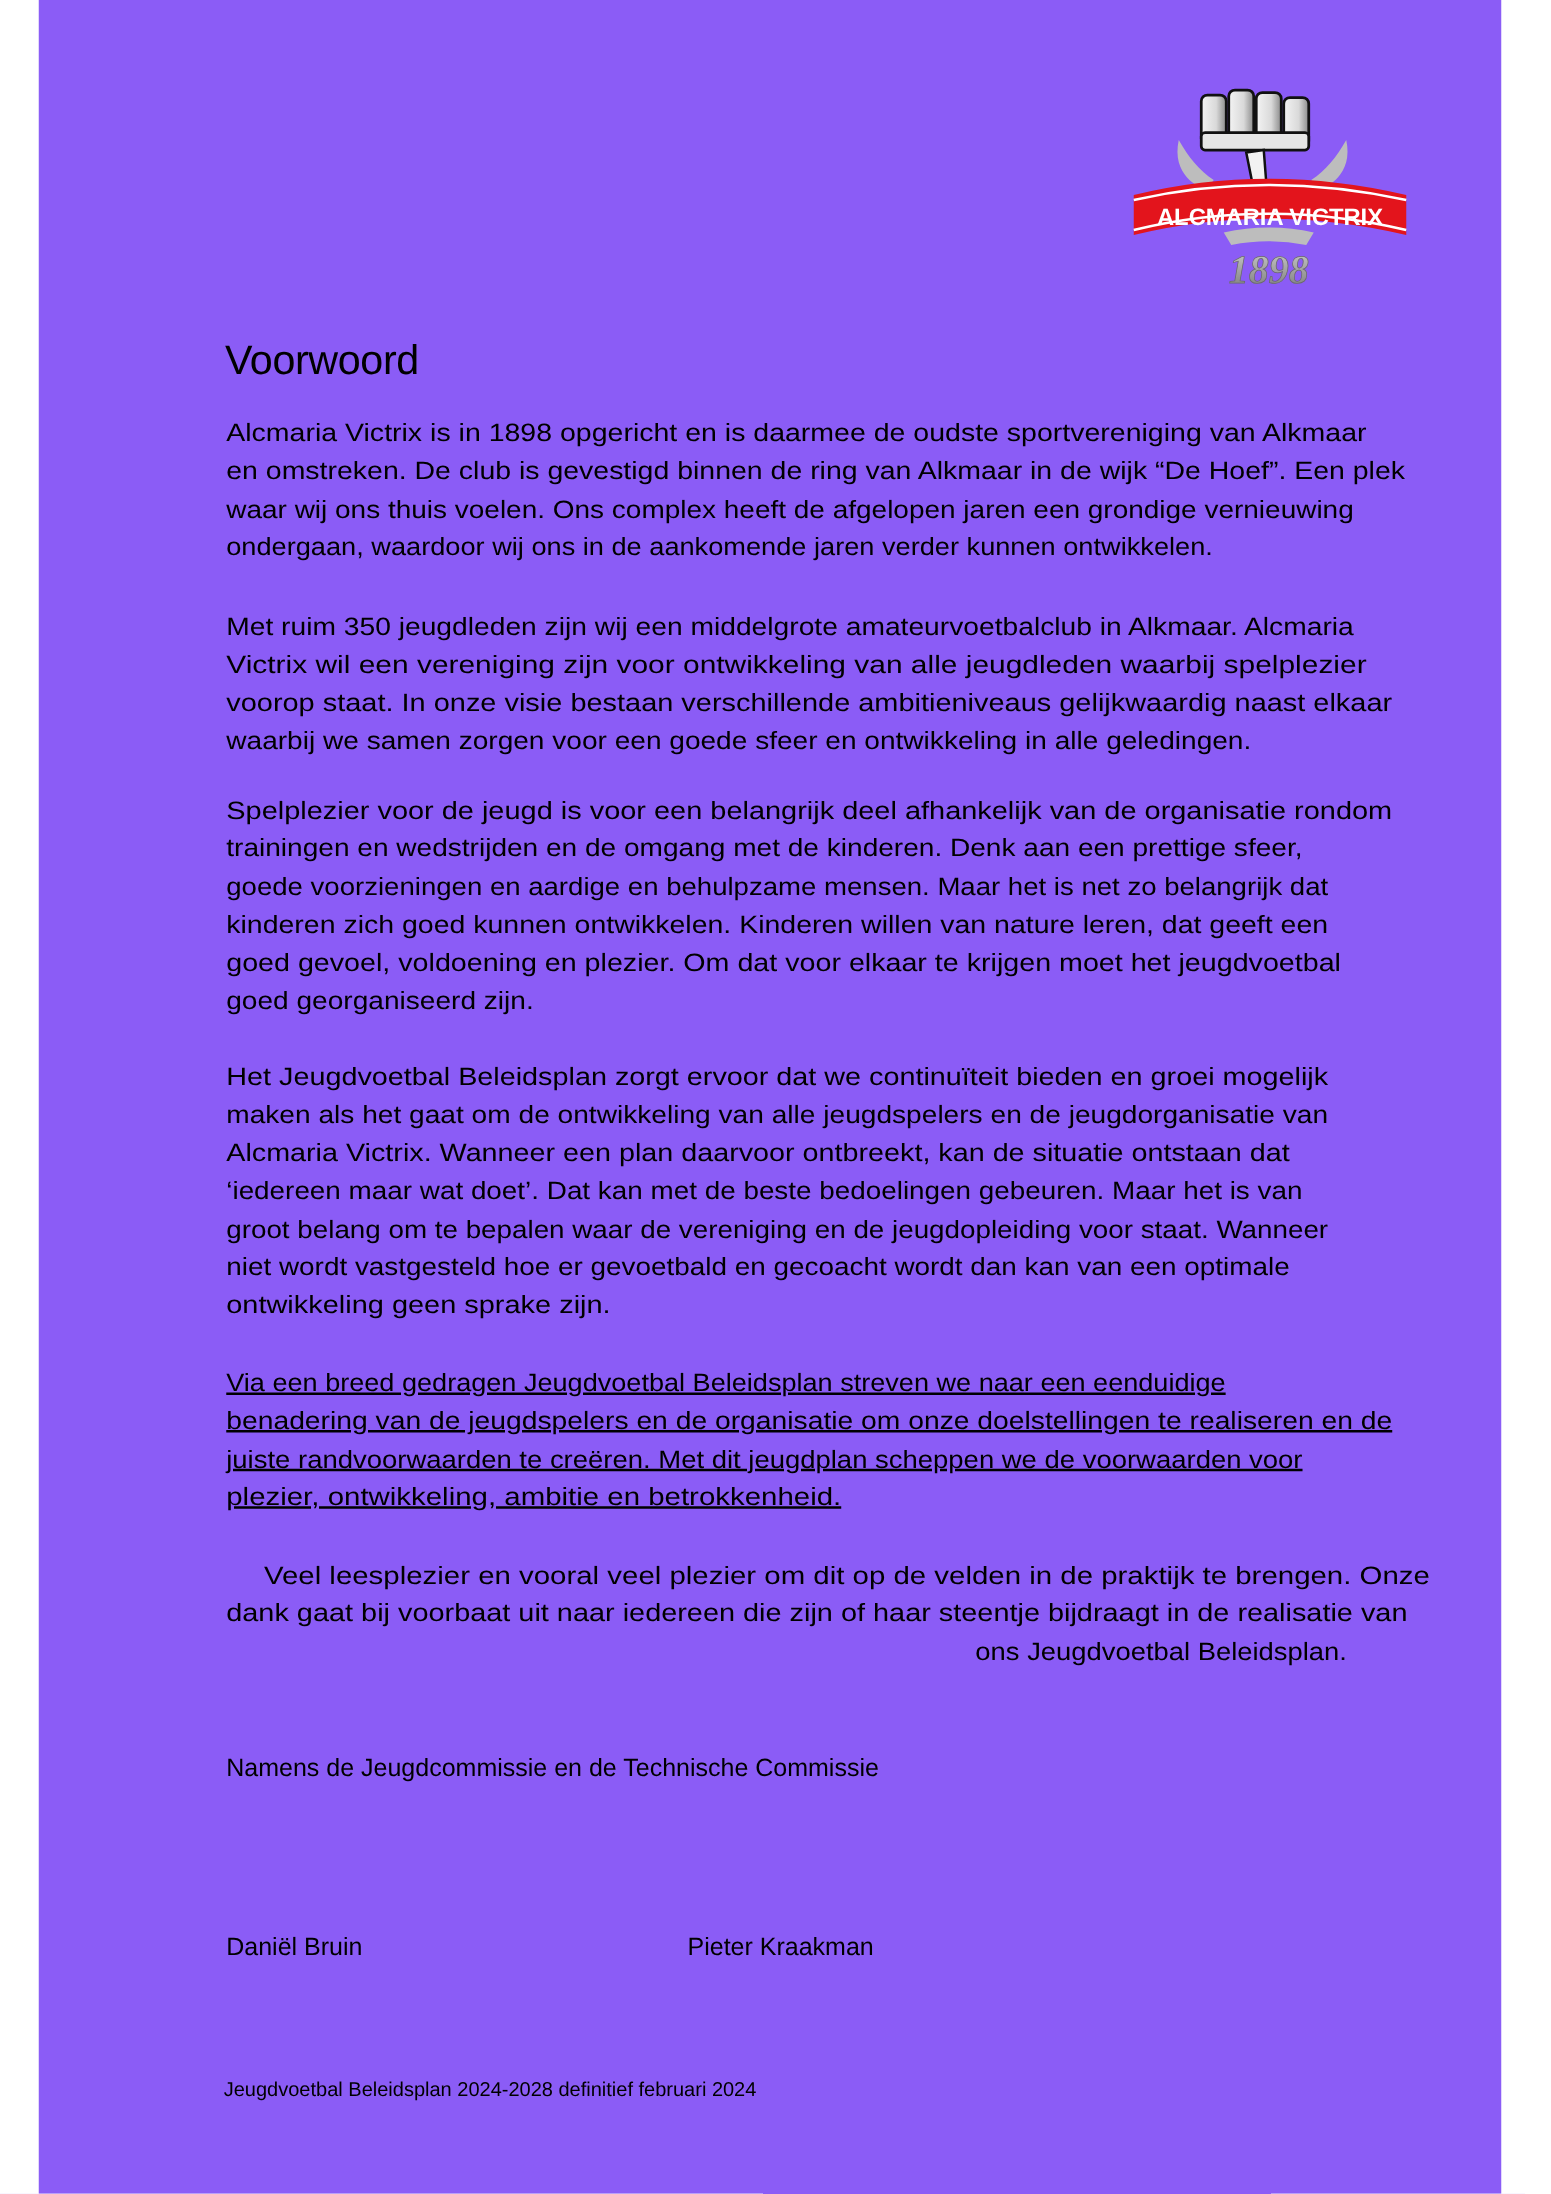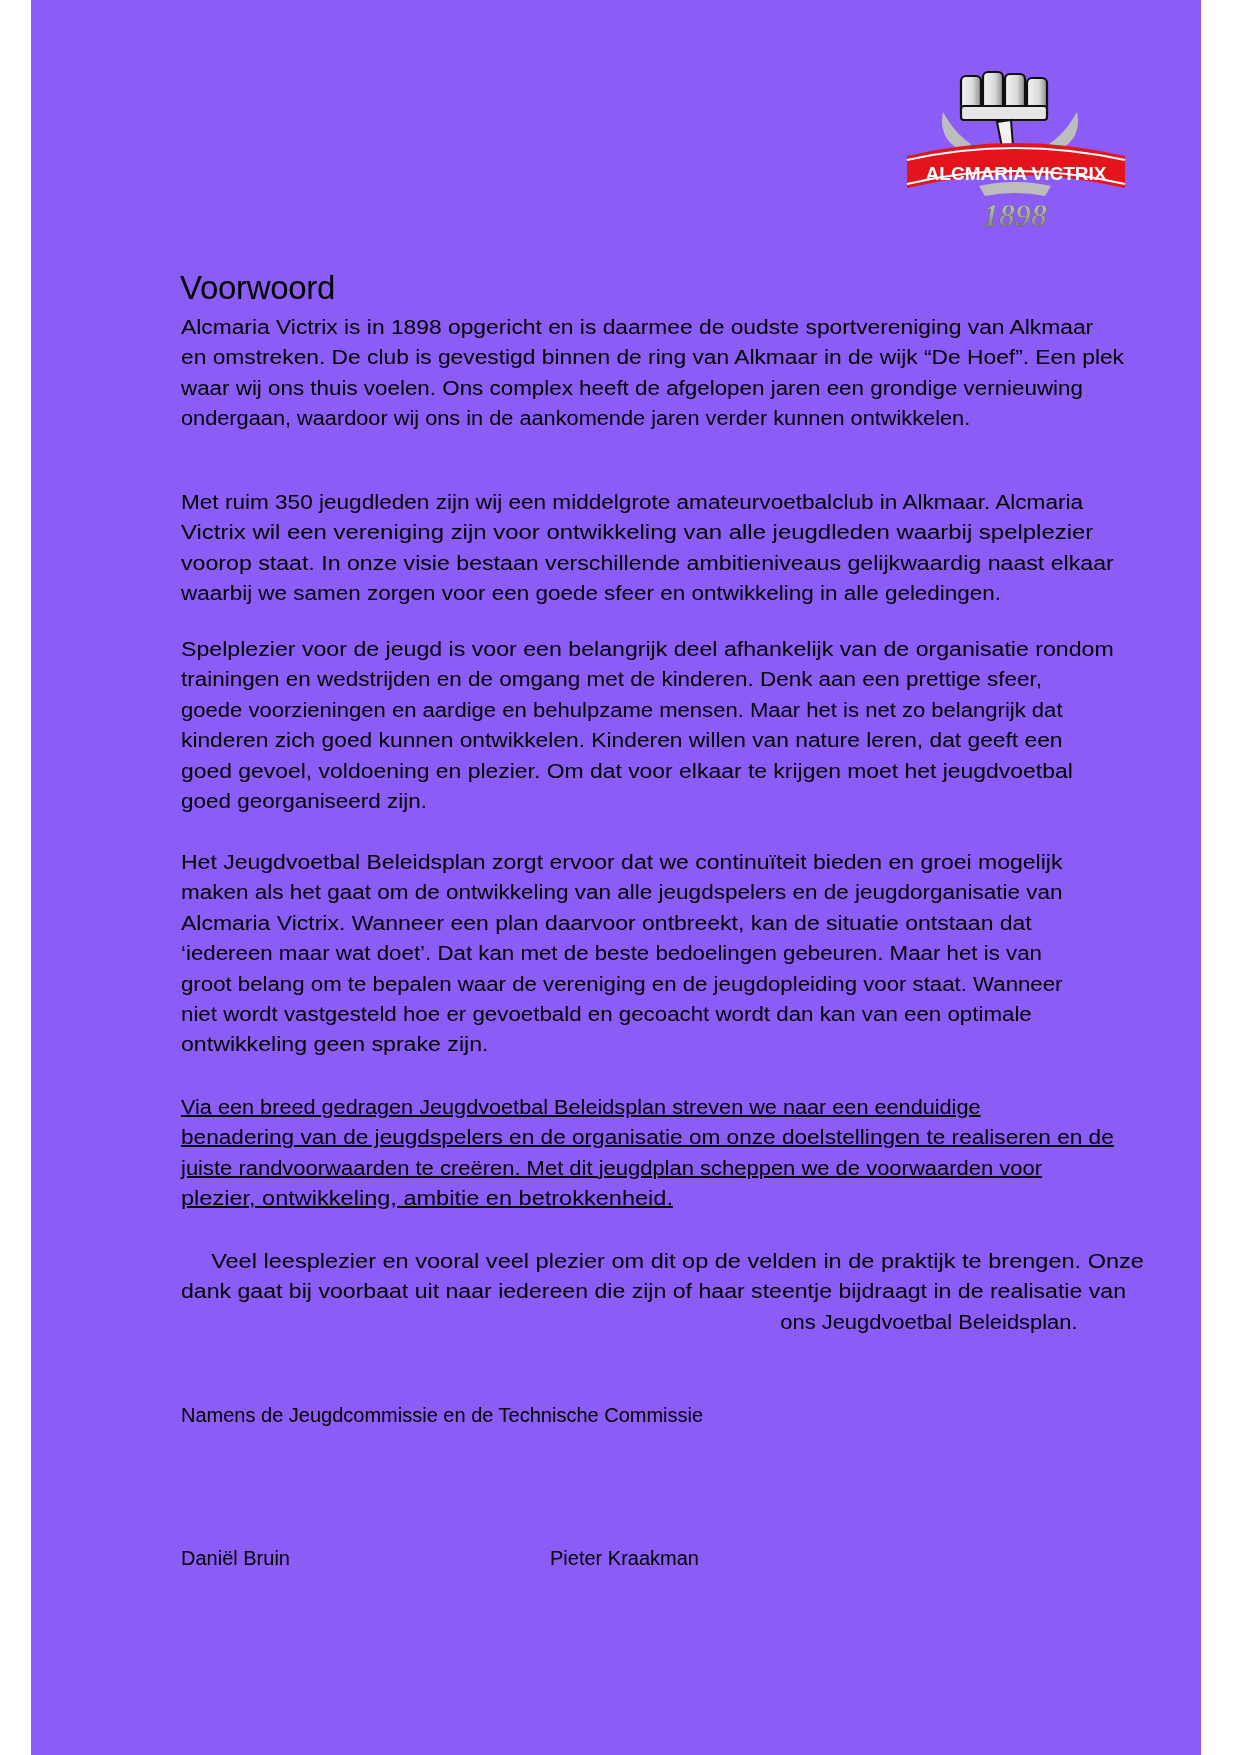--- a/index.html
+++ b/index.html
@@ -61,21 +61,21 @@
       <path d="M8 114 Q 115 88 226 114" fill="none" stroke="#ffffff" stroke-width="2"></path>
       <text x="117" y="110" text-anchor="middle" font-family="Liberation Sans, sans-serif" font-weight="bold" font-size="19" fill="#ffffff">ALCMARIA VICTRIX</text>
 
       <path d="M80 116 Q 116 108 152 116 L 146 126 Q 116 120 86 126 Z" fill="#bdbdbd"></path>
       <text x="116" y="156" text-anchor="middle" font-family="Liberation Serif, serif" font-style="italic" font-weight="bold" font-size="32" fill="url(#yearG)" stroke="#6a6a6a" stroke-width="0.6">1898</text>
     </svg>
   </div>
 
   <h1 class="heading">Voorwoord</h1>
 
-  <div class="para" id="p0" style="top:312px;">
+  <div class="para" id="p0" style="top:332px;">
       <span class="line" style="display: block; transform: scaleX(1.1402);">Alcmaria Victrix is in 1898 opgericht en is daarmee de oudste sportvereniging van Alkmaar</span>
       <span class="line" style="display: block; transform: scaleX(1.1386);">en omstreken. De club is gevestigd binnen de ring van Alkmaar in de wijk “De Hoef”. Een plek</span>
       <span class="line" style="display: block; transform: scaleX(1.119);">waar wij ons thuis voelen. Ons complex heeft de afgelopen jaren een grondige vernieuwing</span>
       <span class="line" style="display: block; transform: scaleX(1.0871);">ondergaan, waardoor wij ons in de aankomende jaren verder kunnen ontwikkelen.</span>
     </div>
   <div class="para" id="p1" style="top:487px;">
       <span class="line" style="display: block; transform: scaleX(1.1285);">Met ruim 350 jeugdleden zijn wij een middelgrote amateurvoetbalclub in Alkmaar. Alcmaria</span>
       <span class="line" style="display: block; transform: scaleX(1.1968);">Victrix wil een vereniging zijn voor ontwikkeling van alle jeugdleden waarbij spelplezier</span>
       <span class="line" style="display: block; transform: scaleX(1.1572);">voorop staat. In onze visie bestaan verschillende ambitieniveaus gelijkwaardig naast elkaar</span>
       <span class="line" style="display: block; transform: scaleX(1.1226);">waarbij we samen zorgen voor een goede sfeer en ontwikkeling in alle geledingen.</span>
@@ -107,13 +107,14 @@
       <span class="line" style="display: block; transform: scaleX(1.1767);">Veel leesplezier en vooral veel plezier om dit op de velden in de praktijk te brengen. Onze</span>
       <span class="line" style="display: block; transform: scaleX(1.1548);">dank gaat bij voorbaat uit naar iedereen die zijn of haar steentje bijdraagt in de realisatie van</span>
       <span class="line" style="display: block; transform: scaleX(1.0956);">ons Jeugdvoetbal Beleidsplan.</span>
     </div>
 
   <div class="signoff">Namens de Jeugdcommissie en de Technische Commissie</div>
 
   <div class="sig sig-left">Daniël Bruin</div>
   <div class="sig sig-right">Pieter Kraakman</div>
 
+  <div class="footer">Jeugdvoetbal Beleidsplan 2024-2028 definitief februari 2024</div>
 </div>
 
 </body></html>

